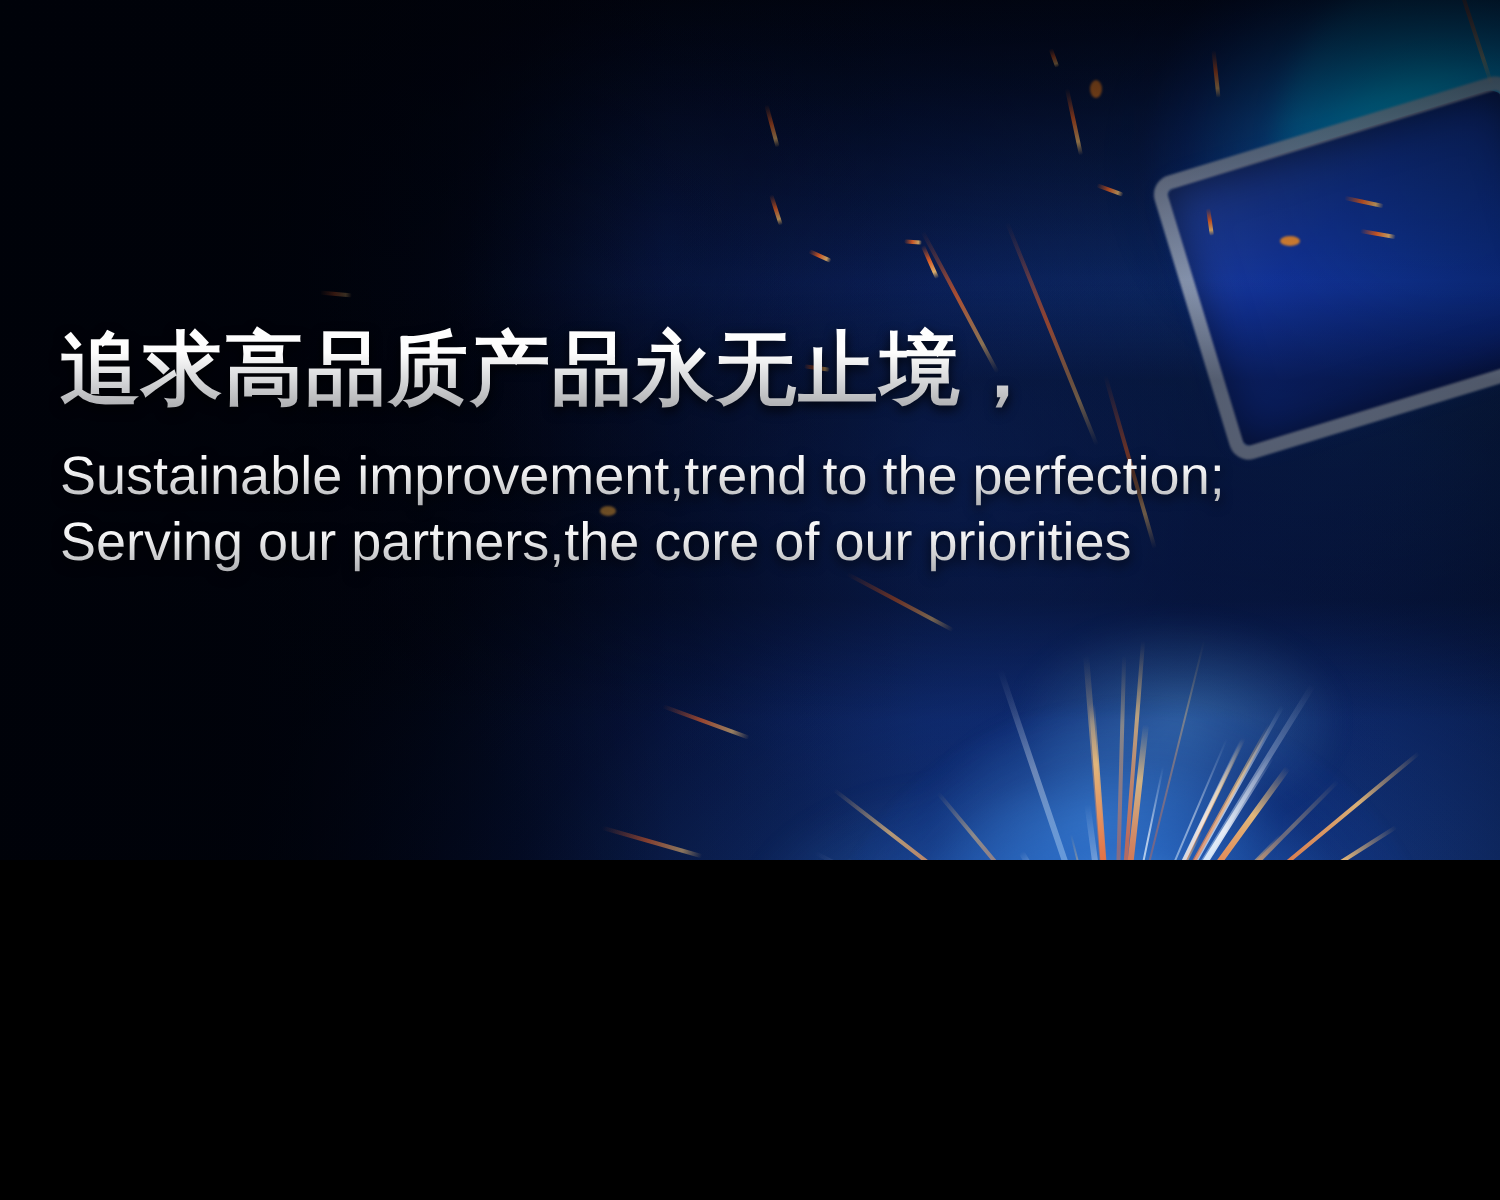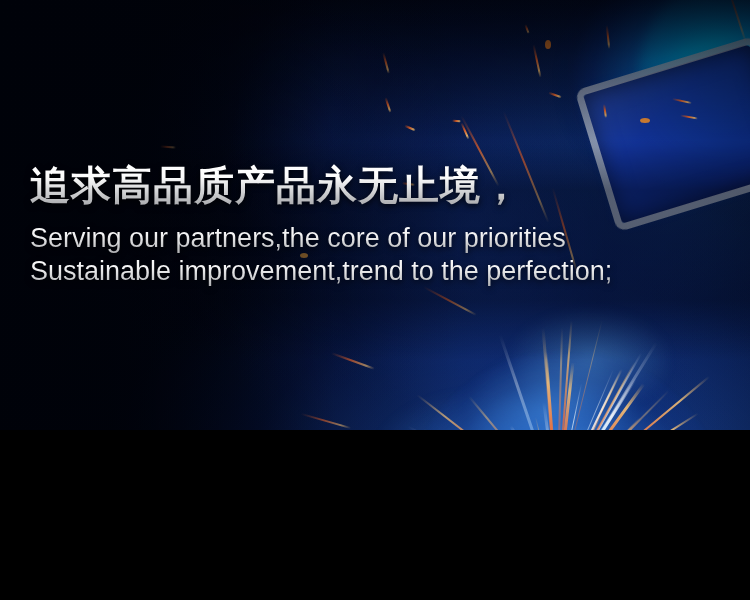--- a/index.html
+++ b/index.html
@@ -430,18 +430,18 @@
     <div class="blob" style="left:640px;top:118px;width:10px;height:5px;background:#ff9a3a;"></div>
   </div>
 
   <div class="layer" id="top-darken"></div>
   <div class="layer" id="vignette"></div>
   <div class="layer" id="text-scrim"></div>
 
   <div id="copy">
     <div class="cn-line">追求高品质产品永无止境，</div>
     <div id="en-block">
+      <div class="en-line">Sustainable improvement,trend to the perfection;</div>
       <div class="en-line">Serving our partners,the core of our priorities</div>
-      <div class="en-line">Sustainable improvement,trend to the perfection;</div>
     </div>
   </div>
 
 </div>
 
 </body></html>

